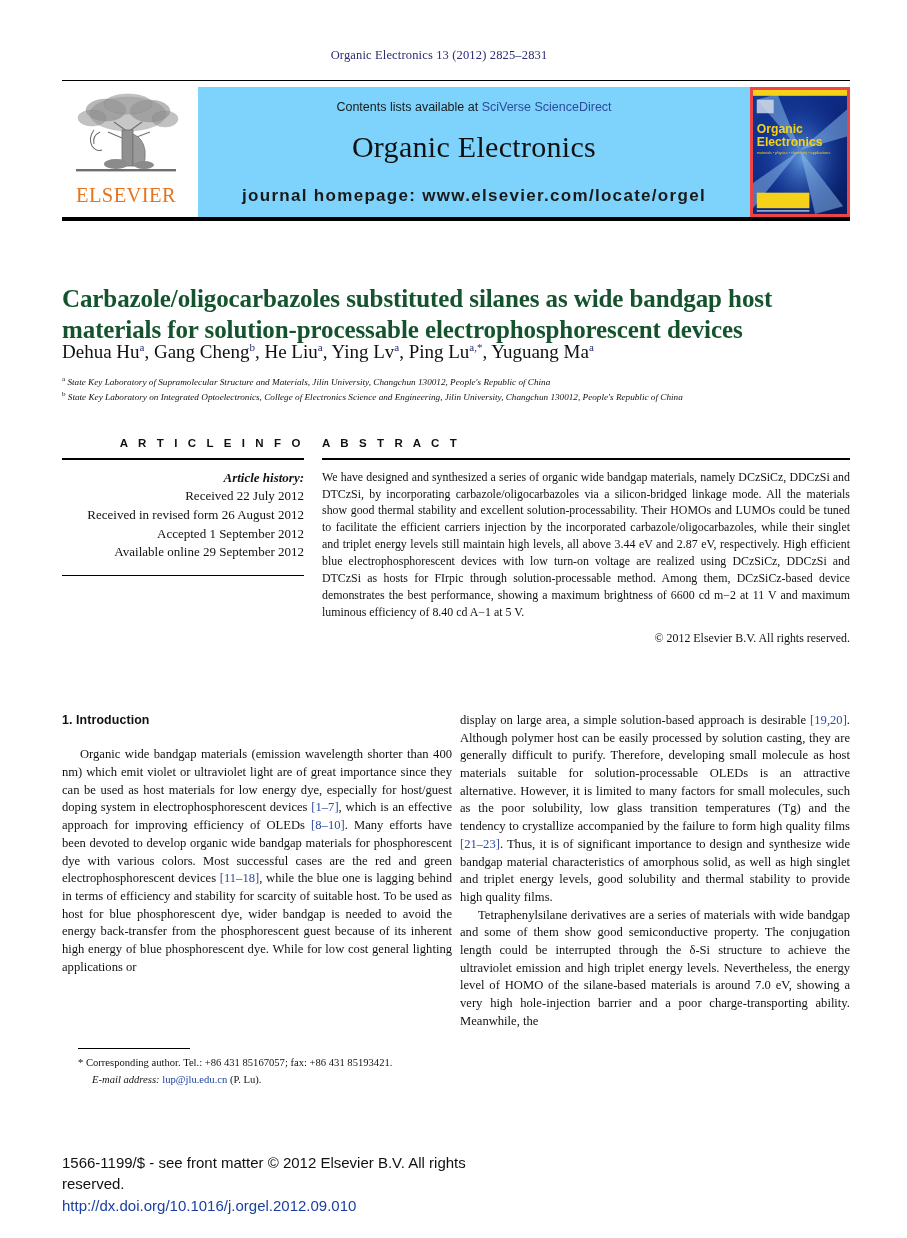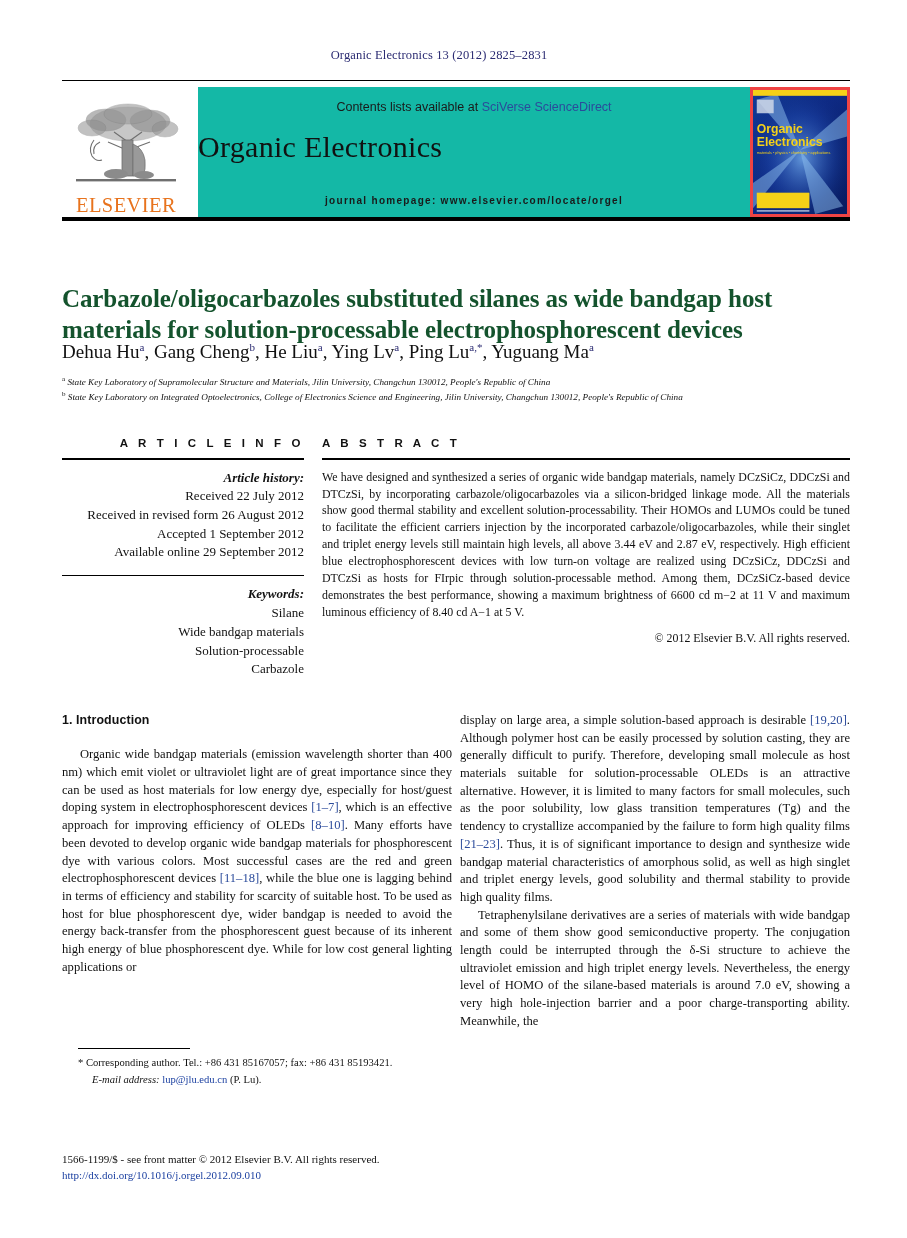--- a/index.html
+++ b/index.html
@@ -59,64 +59,65 @@
     margin-top: 6px;
   }
   .elsevier-logo {
     width: 128px;
     flex: 0 0 128px;
     position: relative;
     display: flex;
     flex-direction: column;
     justify-content: flex-end;
     align-items: center;
-    padding-bottom: 2px;
+    padding-bottom: 12px;
     box-sizing: border-box;
   }
   .tree-svg { display:block; }
   .elsevier-word {
     font-family: "Liberation Serif", serif;
     font-size: 20.5px;
     color: #e8731d;
     letter-spacing: .4px;
     line-height: 1;
     margin-top: 1px;
   }
 
   .masthead-center {
     flex: 1 1 auto;
-    background: #14b8a6;
+    background: #7dd3fc;
     margin-left: 8px;
     position: relative;
   }
   .contents-line {
     position: absolute;
     top: 13px; left: 0; right: 0;
     text-align: center;
     font-family: "Liberation Sans", sans-serif;
     font-size: 12.5px;
     color: #1a1a1a;
   }
   .contents-line .sd {
     color: #2b4b9b;
   }
   .journal-name {
     position: absolute;
     top: 43px; left: 0; right: 0;
+    text-align: center;
     font-family: "Liberation Serif", serif;
     font-size: 30px;
     color: #111;
     letter-spacing: .3px;
   }
   .homepage-line {
     position: absolute;
     bottom: 11px; left: 0; right: 0;
     text-align: center;
     font-family: "Liberation Sans", sans-serif;
-    font-size: 10px;
+    font-size: 17px;
     color: #1a1a1a;
     letter-spacing: 1.3px;
     font-weight: bold;
   }
 
   .cover-thumb {
     width: 100px;
     flex: 0 0 100px;
     position: relative;
     background: #0a1c6b;
@@ -267,22 +268,22 @@
     color: #111;
   }
   .fn-text .it { font-style: italic; }
   .mail-link { color: #1a3fa0; }
 
   
   .footer {
     position: absolute;
     left: 62px; top: 1152px;
     width: 470px;
-    font-family: Liberation Serif, serif;
-    font-size: 11px;
+    font-family: Liberation Sans, sans-serif;
+    font-size: 15px;
     line-height: 1.42;
     color: #111;
   }
   .footer .doi { color: #1a3fa0; }
 </style>
 </head>
 <body>
 
 <div class="page">
 
@@ -381,27 +382,20 @@
     <div class="sec-head">A R T I C L E   I N F O</div>
     <div class="hr-black"></div>
     <div class="info-block">
       <div class="it">Article history:</div>
       <div>Received 22 July 2012</div>
       <div>Received in revised form 26 August 2012</div>
       <div>Accepted 1 September 2012</div>
       <div>Available online 29 September 2012</div>
     </div>
     <div class="kw-rule"></div>
-    <div class="info-block">
-      <div class="it">Keywords:</div>
-      <div>Silane</div>
-      <div>Wide bandgap materials</div>
-      <div>Solution-processable</div>
-      <div>Carbazole</div>
-    </div>
   </div>
 
   <div class="abs-col">
     <div class="sec-head">A B S T R A C T</div>
     <div class="hr-black"></div>
     <div class="abs-text">We have designed and synthesized a series of organic wide bandgap materials, namely DCzSiCz, DDCzSi and DTCzSi, by incorporating carbazole/oligocarbazoles via a silicon-bridged linkage mode. All the materials show good thermal stability and excellent solution-processability. Their HOMOs and LUMOs could be tuned to facilitate the efficient carriers injection by the incorporated carbazole/oligocarbazoles, while their singlet and triplet energy levels still maintain high levels, all above 3.44 eV and 2.87 eV, respectively. High efficient blue electrophosphorescent devices with low turn-on voltage are realized using DCzSiCz, DDCzSi and DTCzSi as hosts for FIrpic through solution-processable method. Among them, DCzSiCz-based device demonstrates the best performance, showing a maximum brightness of 6600 cd m−2 at 11 V and maximum luminous efficiency of 8.40 cd A−1 at 5 V.</div>
     <div class="abs-copy">© 2012 Elsevier B.V. All rights reserved.</div>
   </div>
 
   <div class="col col-left">

